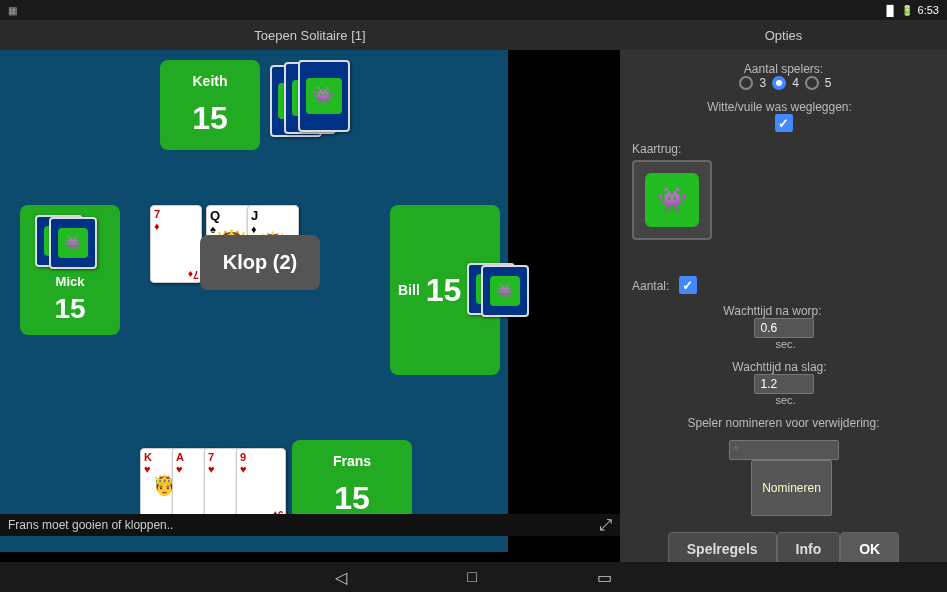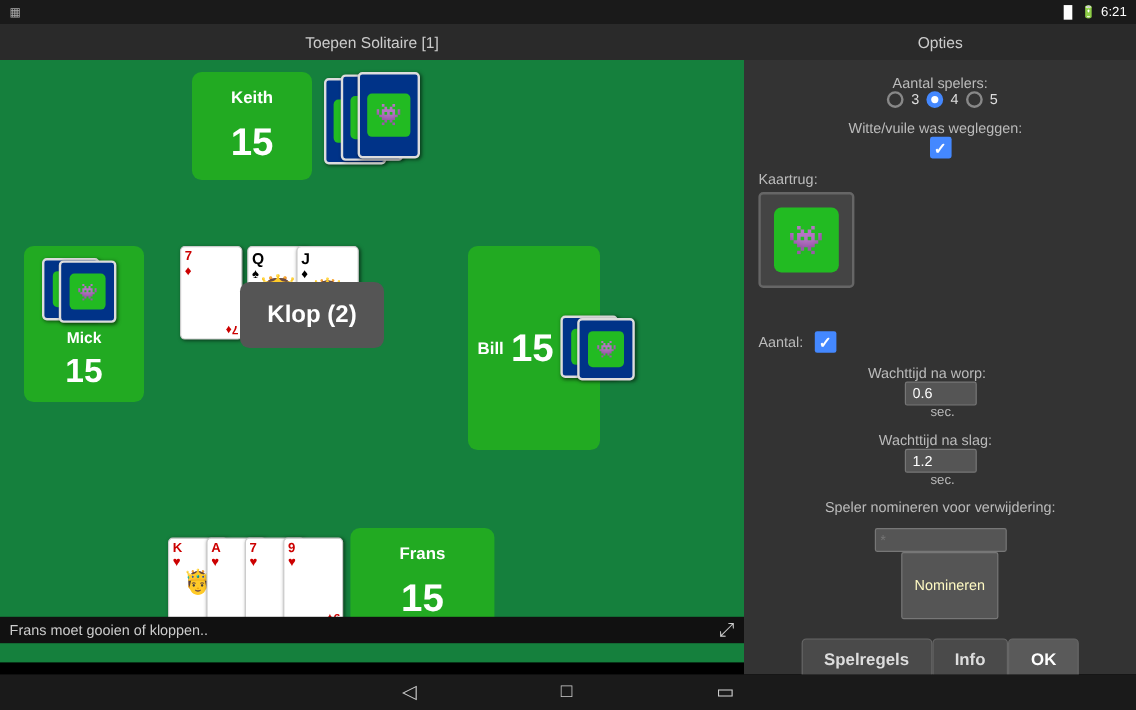--- a/index.html
+++ b/index.html
@@ -54,23 +54,23 @@
     #options-title-bar-text {
       color: #ccc;
       font-size: 13px;
     }
 
     
     #game-area {
       position: absolute;
       top: 50px;
       left: 0;
-      width: 620px;
+      width: 508px;
       height: 502px;
-      background: #15803d;
+      background: #0c4a6e;
     }
 
     
     #bottom-status {
       position: absolute;
       top: 514px; left: 0;
       width: 620px;
       height: 22px;
       background: #111;
       display: flex;
@@ -413,21 +413,21 @@
 </head>
 <body>
 
 <div id="status-bar">
   <div class="left-icons">
     <span style="color:#aaa;font-size:10px;">▦</span>
   </div>
   <div class="right-icons">
     <span style="font-size:10px;">▐▌</span>
     <span style="font-size:10px;">🔋</span>
-    <span style="font-size:11px;color:#fff;">6:21</span>
+    <span style="font-size:11px;color:#fff;">6:53</span>
   </div>
 </div>
 
 <div id="title-bar">
   <span id="title-bar-text">Toepen Solitaire [1]</span>
 </div>
 <div id="options-title-bar">
   <span id="options-title-bar-text">Opties</span>
 </div>
 

